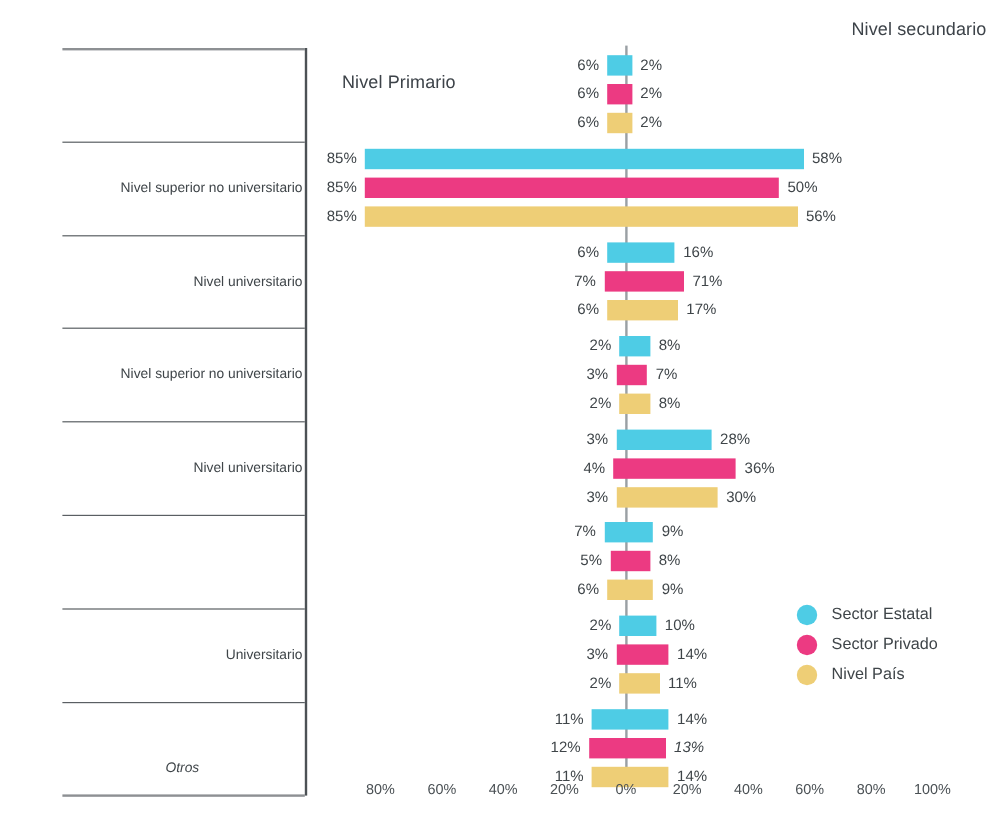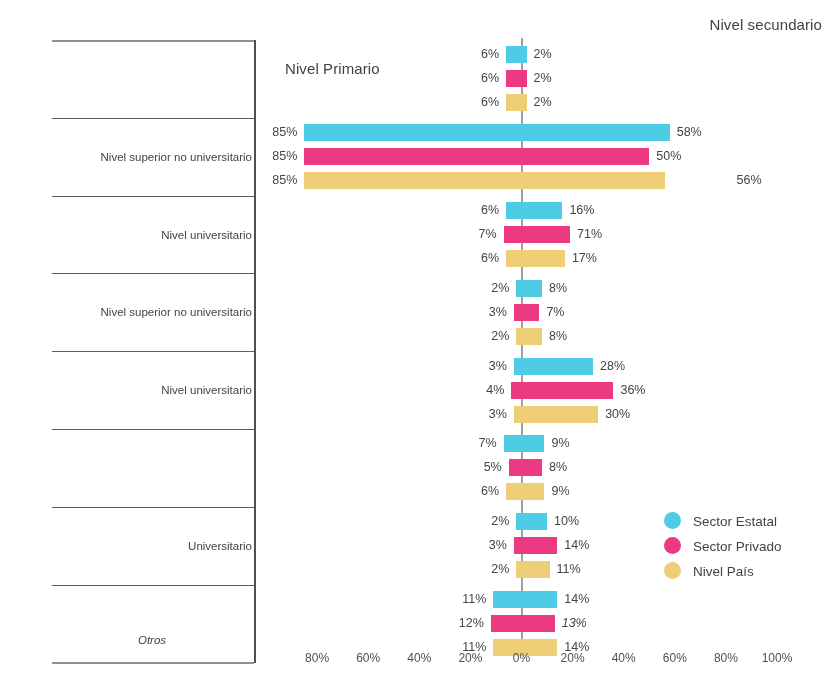--- a/index.html
+++ b/index.html
@@ -114,21 +114,21 @@
   }
 
   
   #legend {
     position: absolute;
     left: 664px;
     top: 504px;
   }
   .legend-item {
     display: flex;
-    align-items: flex-end;
+    align-items: flex-start;
     height: 25px;
   }
   .legend-dot {
     width: 17px;
     height: 17px;
     border-radius: 50%;
     flex: 0 0 auto;
   }
   .legend-label {
     margin-left: 12px;
@@ -171,21 +171,21 @@
       <div class="bar-value left" style="top: 94.4px; left: 409.17px; width: 90px;">6%</div>
       <div class="bar-value right" style="top: 94.4px; left: 533.61px; width: 90px;">2%</div>
       <div class="bar" style="left: 304.325px; top: 124.2px; width: 365.365px; background: rgb(78, 204, 229);"></div>
       <div class="bar-value left" style="top: 124.2px; left: 207.325px; width: 90px;">85%</div>
       <div class="bar-value right" style="top: 124.2px; left: 676.69px; width: 90px;">58%</div>
       <div class="bar" style="left: 304.325px; top: 148.2px; width: 344.925px; background: rgb(236, 58, 130);"></div>
       <div class="bar-value left" style="top: 148.2px; left: 207.325px; width: 90px;">85%</div>
       <div class="bar-value right" style="top: 148.2px; left: 656.25px; width: 90px;">50%</div>
       <div class="bar" style="left: 304.325px; top: 172.2px; width: 360.255px; background: rgb(238, 206, 118);"></div>
       <div class="bar-value left" style="top: 172.2px; left: 207.325px; width: 90px;">85%</div>
-      <div class="bar-value right" style="top: 172.2px; left: 671.58px; width: 90px; text-align: right;">56%</div>
+      <div class="bar-value right" style="top: 172.2px; left: 671.58px; width: 90px;">56%</div>
       <div class="bar" style="left: 506.17px; top: 202px; width: 56.21px; background: rgb(78, 204, 229);"></div>
       <div class="bar-value left" style="top: 202px; left: 409.17px; width: 90px;">6%</div>
       <div class="bar-value right" style="top: 202px; left: 569.38px; width: 90px;">16%</div>
       <div class="bar" style="left: 503.615px; top: 226px; width: 66.43px; background: rgb(236, 58, 130);"></div>
       <div class="bar-value left" style="top: 226px; left: 406.615px; width: 90px;">7%</div>
       <div class="bar-value right" style="top: 226px; left: 577.045px; width: 90px;">71%</div>
       <div class="bar" style="left: 506.17px; top: 250px; width: 58.765px; background: rgb(238, 206, 118);"></div>
       <div class="bar-value left" style="top: 250px; left: 409.17px; width: 90px;">6%</div>
       <div class="bar-value right" style="top: 250px; left: 571.935px; width: 90px;">17%</div>
       <div class="bar" style="left: 516.39px; top: 279.8px; width: 25.55px; background: rgb(78, 204, 229);"></div>

